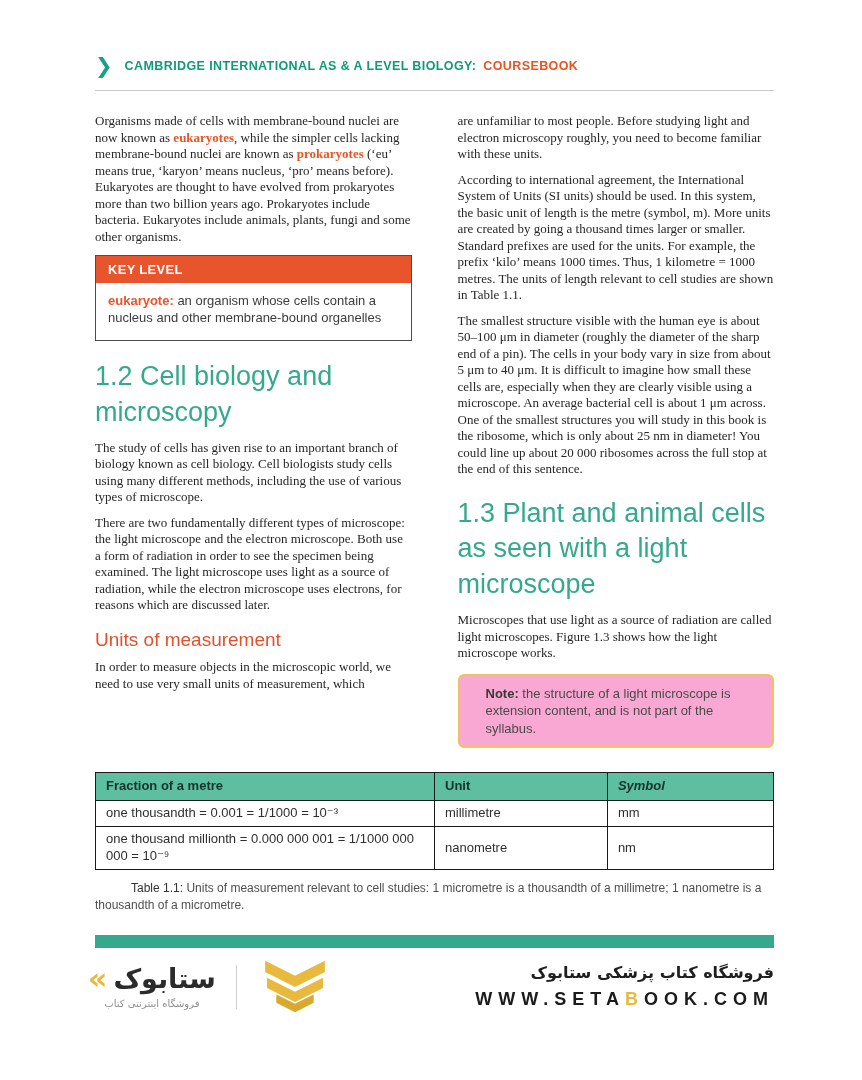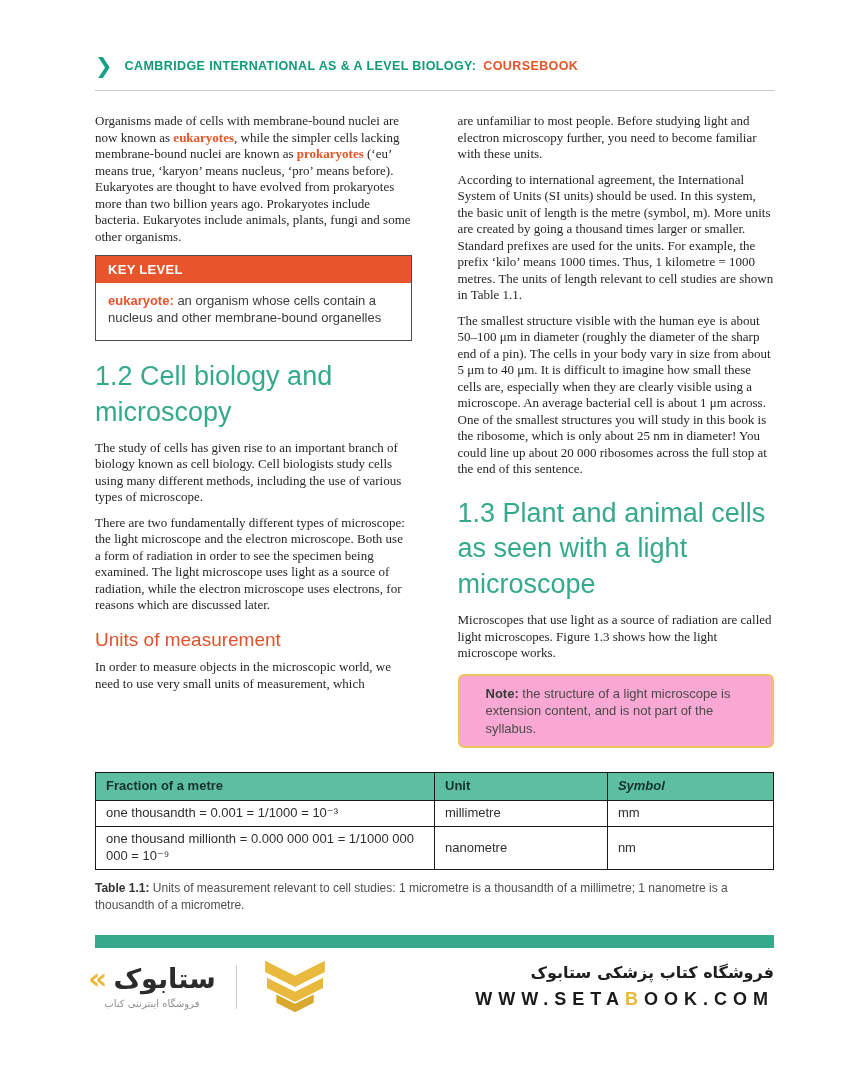--- a/index.html
+++ b/index.html
@@ -41,21 +41,21 @@
 
   
   .units-table { width: 100%; border-collapse: collapse; margin-top: 24px; font: 13px/1.3 "Liberation Sans", "DejaVu Sans", sans-serif; color: #2e2e2e; }
   .units-table th { background: #5dbea0; color: #17322a; text-align: left; font-weight: 700; padding: 5px 10px; border: 1.5px solid #1a1a1a; }
   .units-table td { padding: 4px 10px; border: 1.5px solid #1a1a1a; background: #fff; }
   .units-table .c1 { width: 50%; }
   .units-table .c2 { width: 25.5%; }
   .units-table .c3 { width: 24.5%; font-style: italic; }
 
   .table-caption { font: 12px/1.45 "Liberation Sans", sans-serif; color: #4f4f4f; margin: 10px 0 0; }
-  .cap-label { color: #333; font-weight: 700; }
+  .cap-label { color: #333; font-weight: 400; margin-left: 36px; }
 
   .green-bar { height: 13px; background: #36a98c; margin-top: 20px; }
 
   
   .watermark { display: flex; align-items: center; margin-top: 11px; padding: 0 88px 0 88px; }
   .wm-left { display: flex; flex-direction: column; align-items: center; }
   .logo-row { display: flex; align-items: center; gap: 6px; }
   .logo-chev { color: #e8b93c; font: 700 30px/1 "DejaVu Sans", sans-serif; }
   .logo-fa { font: 700 27px/1.1 "DejaVu Sans", sans-serif; color: #2b2b2b; }
   .logo-sub { font: 10px/1.3 "DejaVu Sans", sans-serif; color: #8f8f8f; margin-top: 3px; text-align: center; }
@@ -93,21 +93,21 @@
         </aside>
 
         <h2 class="section-heading">1.2 Cell biology and microscopy</h2>
         <p class="body">The study of cells has given rise to an important branch of biology known as cell biology. Cell biologists study cells using many different methods, including the use of various types of microscope.</p>
         <p class="body">There are two fundamentally different types of microscope: the light microscope and the electron microscope. Both use a form of radiation in order to see the specimen being examined. The light microscope uses light as a source of radiation, while the electron microscope uses electrons, for reasons which are discussed later.</p>
         <h3 class="sub-heading">Units of measurement</h3>
         <p class="body">In order to measure objects in the microscopic world, we need to use very small units of measurement, which</p>
       </section>
 
       <section class="col">
-        <p class="body">are unfamiliar to most people. Before studying light and electron microscopy further, you need to become familiar with these units.</p>
+        <p class="body">are unfamiliar to most people. Before studying light and electron microscopy roughly, you need to become familiar with these units.</p>
         <p class="body">According to international agreement, the International System of Units (SI units) should be used. In this system, the basic unit of length is the metre (symbol, m). More units are created by going a thousand times larger or smaller. Standard prefixes are used for the units. For example, the prefix ‘kilo’ means 1000 times. Thus, 1 kilometre = 1000 metres. The units of length relevant to cell studies are shown in Table 1.1.</p>
         <p class="body">The smallest structure visible with the human eye is about 50–100 μm in diameter (roughly the diameter of the sharp end of a pin). The cells in your body vary in size from about 5 μm to 40 μm. It is difficult to imagine how small these cells are, especially when they are clearly visible using a microscope. An average bacterial cell is about 1 μm across. One of the smallest structures you will study in this book is the ribosome, which is only about 25 nm in diameter! You could line up about 20 000 ribosomes across the full stop at the end of this sentence.</p>
         <h2 class="section-heading">1.3 Plant and animal cells as seen with a light microscope</h2>
         <p class="body">Microscopes that use light as a source of radiation are called light microscopes. Figure 1.3 shows how the light microscope works.</p>
         <div class="note-box">
           <span class="note-label">Note:</span> <span>the structure of a light microscope is extension content, and is not part of the syllabus.</span>
         </div>
       </section>
     </main>
 

